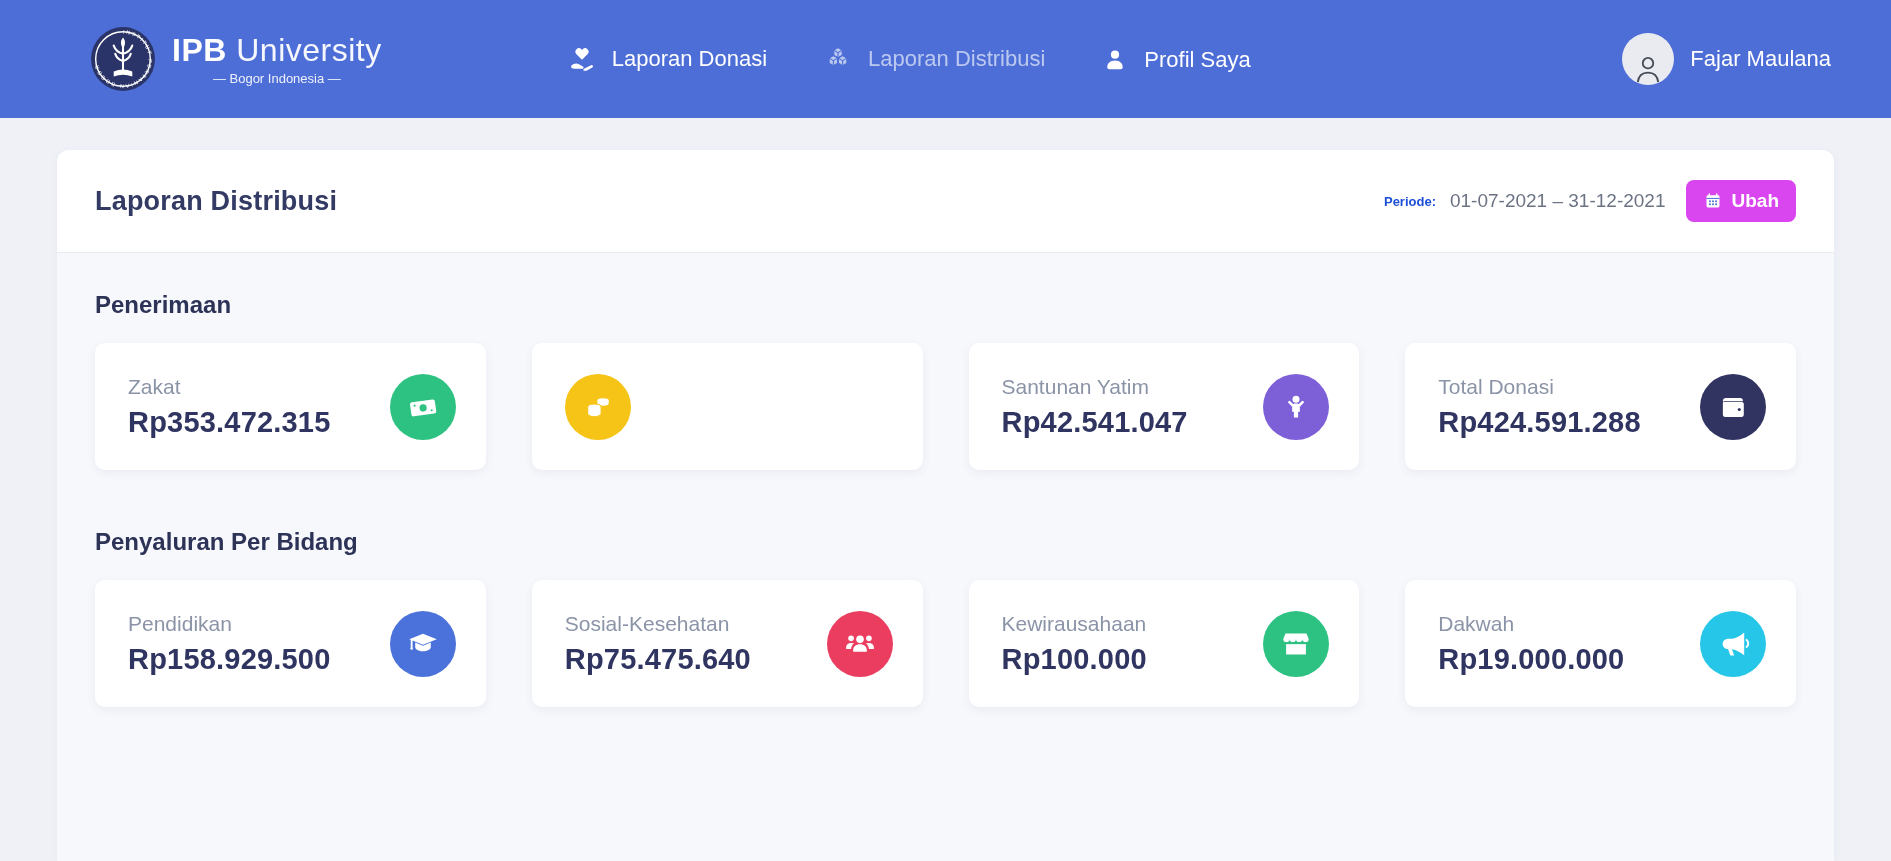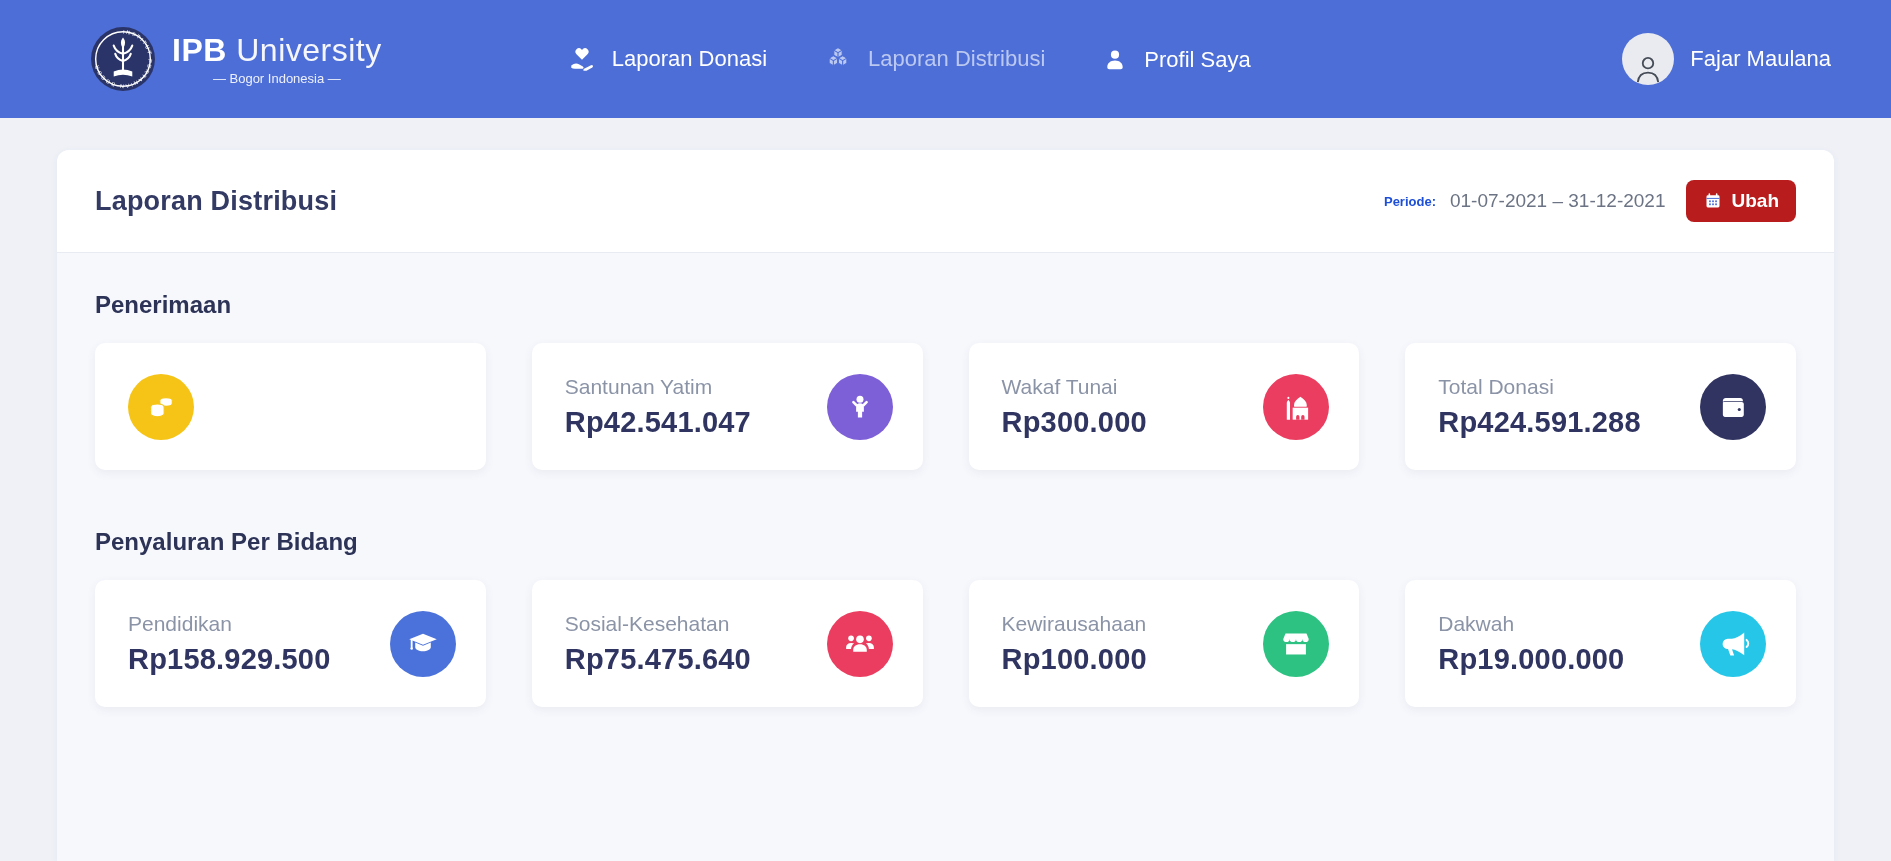--- a/index.html
+++ b/index.html
@@ -44,21 +44,21 @@
     border-bottom:1px solid #e9ebf3;
     display:flex; align-items:center; justify-content:space-between;
     padding:0 38px;
   }
   .page-title { font-size:27px; font-weight:700; color:#333a63; letter-spacing:.2px; }
   .periode { display:flex; align-items:center; gap:14px; }
   .periode-label { font-size:13px; font-weight:700; color:#1d4ed8; }
   .periode-value { font-size:19px; color:#6b7384; margin-right:6px; }
   .btn-ubah {
     display:flex; align-items:center; gap:9px;
-    background:#b91c1c; color:#fff; border:none; border-radius:8px;
+    background:#d946ef; color:#fff; border:none; border-radius:8px;
     font-family:inherit; font-size:19px; font-weight:700;
     padding:10px 17px; cursor:pointer;
   }
   .panel-body { padding:38px 38px 40px; }
   .section-title { font-size:24px; font-weight:700; color:#2c3357; margin-bottom:24px; }
   .section + .section .section-title { margin-top:58px; }
   .cards-grid { display:grid; grid-template-columns:repeat(4,1fr); gap:33px 46px; }
   .metric-card {
     background:#ffffff; border-radius:10px; height:127px;
     box-shadow:0 3px 10px rgba(60,70,110,.07);
@@ -181,55 +181,56 @@
         </span>
         <span>Ubah</span>
       </button>
     </div>
   </div>
   <div class="panel-body" id="sections">
       <section class="section">
         <h2 class="section-title">Penerimaan</h2>
         <div class="cards-grid">
           <div class="metric-card">
+            <div class="card-text">
+              <div class="card-label">Zakat</div>
+              <div class="card-value">Rp353.472.315</div>
+            </div>
+            <div class="card-icon-circle" style="background:#2dc282">
+              <svg viewBox="0 0 24 24" width="32" height="32">
+                <g transform="rotate(-8 12 12)">
+                  <rect x="2.6" y="7.4" width="18.8" height="10.6" rx="1.6" fill="#fff"></rect>
+                  <circle cx="12" cy="12.7" r="2.7" fill="#2dc282"></circle>
+                  <circle cx="5.9" cy="10.1" r="0.8" fill="#2dc282"></circle>
+                  <circle cx="18.1" cy="15.3" r="0.8" fill="#2dc282"></circle>
+                </g>
+              </svg>
+            </div>
+          </div>
+          <div class="metric-card">
             <div class="card-icon-circle" style="background:#f5c416">
               <svg viewBox="0 0 24 24" width="32" height="32" fill="#fff" stroke="#f5c416" stroke-width="0.9">
                 <ellipse cx="15.8" cy="7" rx="4.7" ry="2.1"></ellipse>
                 <path d="M11.1 7.2 v2.2 c0 1.15 2.1 2.1 4.7 2.1 s4.7-.95 4.7-2.1 V7.2"></path>
                 <ellipse cx="9.3" cy="12" rx="5.1" ry="2.3"></ellipse>
                 <path d="M4.2 12.2 v2.3 c0 1.25 2.3 2.3 5.1 2.3 s5.1-1.05 5.1-2.3 v-2.3"></path>
                 <path d="M4.2 14.7 v2.3 c0 1.25 2.3 2.3 5.1 2.3 s5.1-1.05 5.1-2.3 v-2.3"></path>
               </svg>
             </div>
           </div>
           <div class="metric-card">
             <div class="card-text">
               <div class="card-label">Santunan Yatim</div>
               <div class="card-value">Rp42.541.047</div>
             </div>
             <div class="card-icon-circle" style="background:#7d5fd8">
               <svg viewBox="0 0 24 24" width="30" height="30" fill="#fff">
                 <circle cx="12" cy="5.7" r="2.8"></circle>
                 <path d="M12 8.9 c-2 0-3.1 1.3-3.1 3.1 v3.7 h1.4 v4.7 h3.4 v-4.7 h1.4 V12 c0-1.8-1.1-3.1-3.1-3.1 z"></path>
                 <path d="M9.2 10.6 L6.7 8.1 M14.8 10.6 L17.3 8.1" stroke="#fff" stroke-width="2" stroke-linecap="round" fill="none"></path>
-              </svg>
-            </div>
-          </div>
-          <div class="metric-card">
-            <div class="card-text">
-              <div class="card-label">Wakaf Tunai</div>
-              <div class="card-value">Rp300.000</div>
-            </div>
-            <div class="card-icon-circle" style="background:#ea3d5f">
-              <svg viewBox="0 0 24 24" width="32" height="32" fill="#fff">
-                <path d="M5.1 9 c0-1.1 .75-1.85 1.2-2.3 .45 .45 1.2 1.2 1.2 2.3 v12.5 H5.1 z"></path>
-                <circle cx="6.3" cy="5.2" r="0.8"></circle>
-                <path d="M15.3 4.4 c-3 2.1-4.8 3.9-4.8 6.2 0 .45 .06 .85 .17 1.2 h9.26 c.11-.35 .17-.75 .17-1.2 0-2.3-1.8-4.1-4.8-6.2 z"></path>
-                <path d="M9.5 12.5 h11.6 v9 H9.5 z"></path>
-                <path d="M12.1 21.5 v-2.2 a1.25 1.25 0 0 1 2.5 0 v2.2 z M15.9 21.5 v-2.2 a1.25 1.25 0 0 1 2.5 0 v2.2 z" fill="#ea3d5f"></path>
               </svg>
             </div>
           </div>
           <div class="metric-card">
             <div class="card-text">
               <div class="card-label">Total Donasi</div>
               <div class="card-value">Rp424.591.288</div>
             </div>
             <div class="card-icon-circle" style="background:#313461">
               <svg viewBox="0 0 24 24" width="32" height="32">

